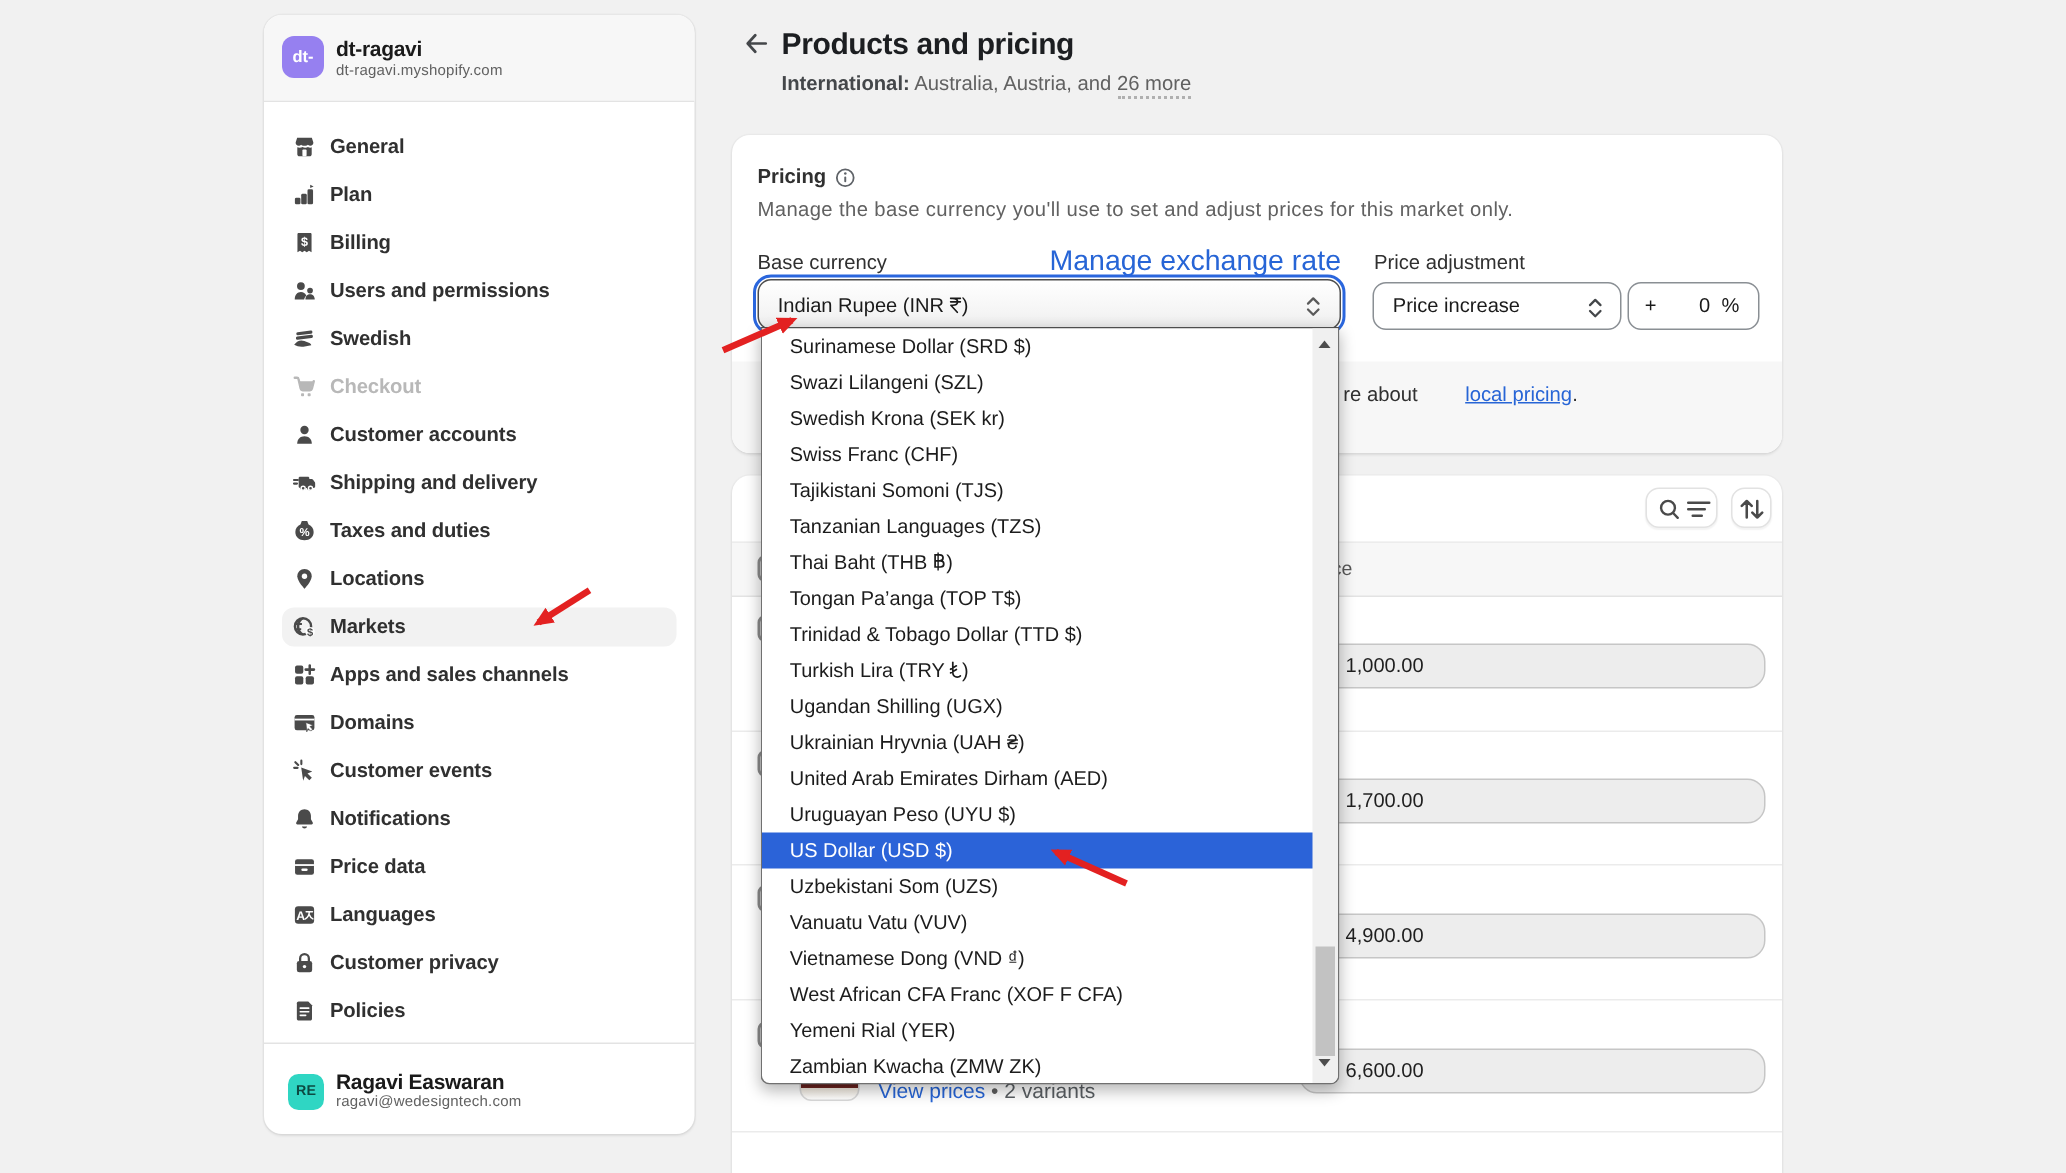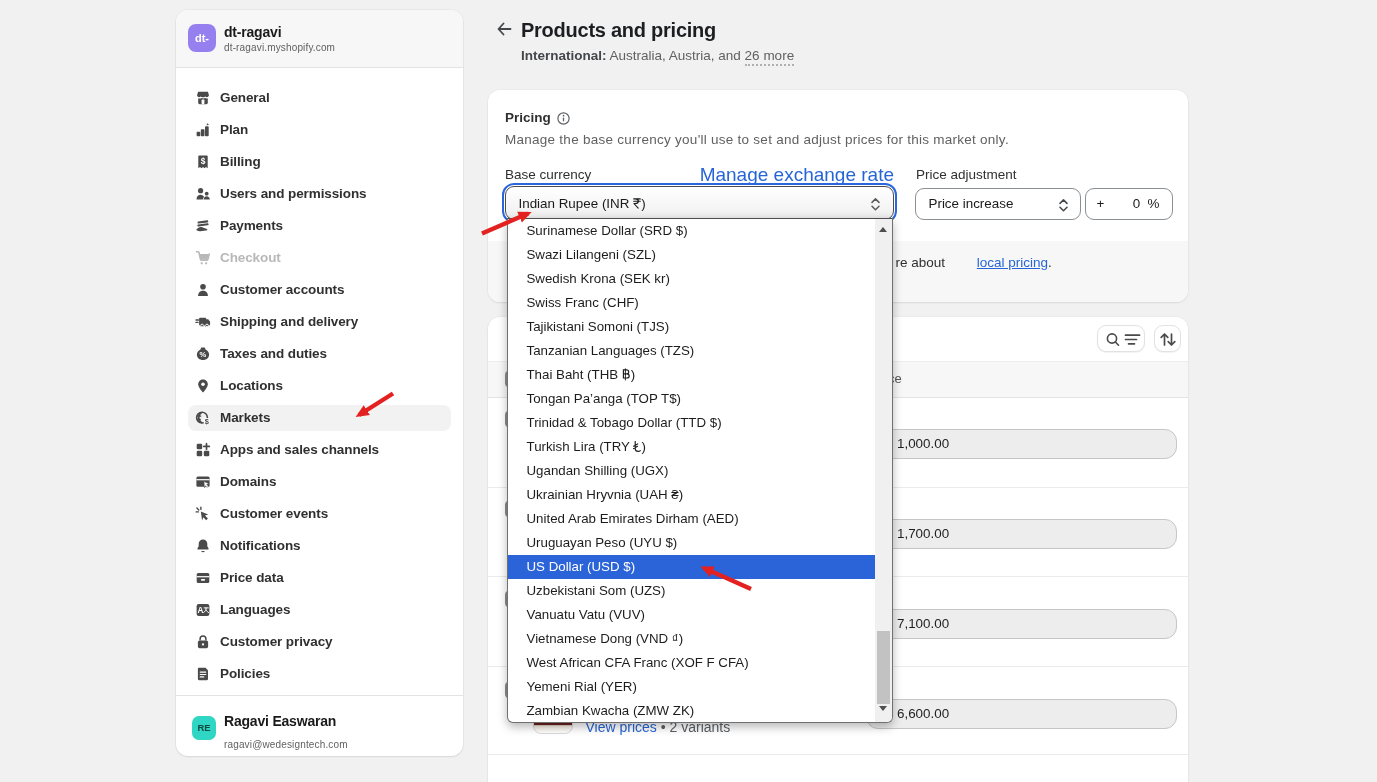--- a/index.html
+++ b/index.html
@@ -20,21 +20,21 @@
   .mi { position:relative; height:32px; display:flex; align-items:center; }
   .mi .ic { position:absolute; left:7px; top:8px; width:16px; height:16px; }
   .mi .tx { position:absolute; left:32px; top:0; line-height:32px; font-size:13.5px; font-weight:600; color:#303030; letter-spacing:-0.1px; }
   .mi.sel::before { content:''; position:absolute; left:0; right:0; top:2.5px; bottom:3.5px; background:#f2f2f2; border-radius:8px; }
   .mi .ic, .mi .tx { z-index:1; }
   .mi.dis .tx { color:#b8b8b8; }
   #sb-foot { position:absolute; left:0; top:685px; width:287px; border-top:1px solid #e3e3e3; height:61px; }
   #re-avatar { position:absolute; left:16px; top:20px; width:24px; height:24px; border-radius:7px;
     background:#2fd6c3; color:#0c4a42; font-size:9.5px; font-weight:700; text-align:center; line-height:24px; }
   #sb-foot .sb-name { top:16.5px; }
-  #sb-foot .sb-sub { top:41px; }
+  #sb-foot .sb-sub { top:31px; }
 
   
   #title { left:521px; top:18.5px; line-height:22px; font-size:20px; font-weight:700; color:#1c1e21; letter-spacing:-0.25px; }
   #subtitle { left:521px; top:48px; line-height:16px; font-size:13.5px; color:#616161; }
   #subtitle b { color:#44474a; font-weight:700; }
   .dotted { border-bottom:2px dotted #b0b0b0; padding-bottom:1px; }
 
   
   .card { background:#fff; border-radius:12px; box-shadow:0 1px 2px rgba(0,0,0,.09), 0 0 0 1px rgba(0,0,0,.02); }
   #card1 { left:488px; top:90px; width:700px; height:212px; }
@@ -131,21 +131,21 @@
         <span class="tx">Users and permissions</span>
       </div>
       <div class="mi">
         <span class="ic"><svg width="16" height="16" viewBox="0 0 16 16">
             <g transform="rotate(-7 8 8)">
               <rect x="3" y="2.9" width="10.8" height="2.1" rx="1" fill="#4a4a4a"></rect>
               <rect x="2.4" y="5.8" width="11.4" height="2.1" rx="1" fill="#4a4a4a"></rect>
             </g>
             <path d="M1.1 11.9c2-2.7 4.3-3.5 6.8-2.5l3.4 1.3c.7.3 1.1.8 1.2 1.5l-5.2.9c-2.3.3-4.4-.3-6.2-1.2z" fill="#4a4a4a"></path>
           </svg></span>
-        <span class="tx">Payments</span>
+        <span class="tx">Swedish</span>
       </div>
       <div class="mi dis">
         <span class="ic"><svg width="16" height="16" viewBox="0 0 16 16">
             <path d="M1.5 1.8h1.5c.5 0 .9.3 1 .8l1.5 6.6c.15.6.65 1 1.25 1h4.9c.6 0 1.1-.4 1.25-1l1.3-5.1" fill="none" stroke="#b8b8b8" stroke-width="1.6" stroke-linejoin="round" stroke-linecap="round"></path>
             <path d="M4.4 4.1h9.4l-1.2 4.6c-.15.6-.65 1-1.25 1H6.2c-.6 0-1.1-.4-1.25-1z" fill="#b8b8b8"></path>
             <rect x="5.7" y="12.2" width="2" height="2" rx=".5" fill="#b8b8b8"></rect>
             <rect x="10.1" y="12.2" width="2" height="2" rx=".5" fill="#b8b8b8"></rect>
           </svg></span>
         <span class="tx">Checkout</span>
       </div>
@@ -328,21 +328,21 @@
   <div class="cbx" style="top:182.5px;"></div>
   <div class="cbx" style="top:272.5px;"></div>
   <div class="cbx" style="top:363.5px;"></div>
   <div class="pinput" style="top:111.5px;">
       <span>1,000.00</span>
     </div>
   <div class="pinput" style="top:201.5px;">
       <span>1,700.00</span>
     </div>
   <div class="pinput" style="top:291.5px;">
-      <span>7,100.00</span>
+      <span>4,900.00</span>
     </div>
   <div class="pinput" style="top:381.5px;text-align:right;">
       <span>6,600.00</span>
     </div>
   <div id="thumb4"></div>
   <div id="row4txt"><a href="#">View prices</a> <span style="color:#5f5f5f;">•</span> 2 variants</div>
 </div>
 
 <div id="dd" class="abs">
   <div id="ddlist">

